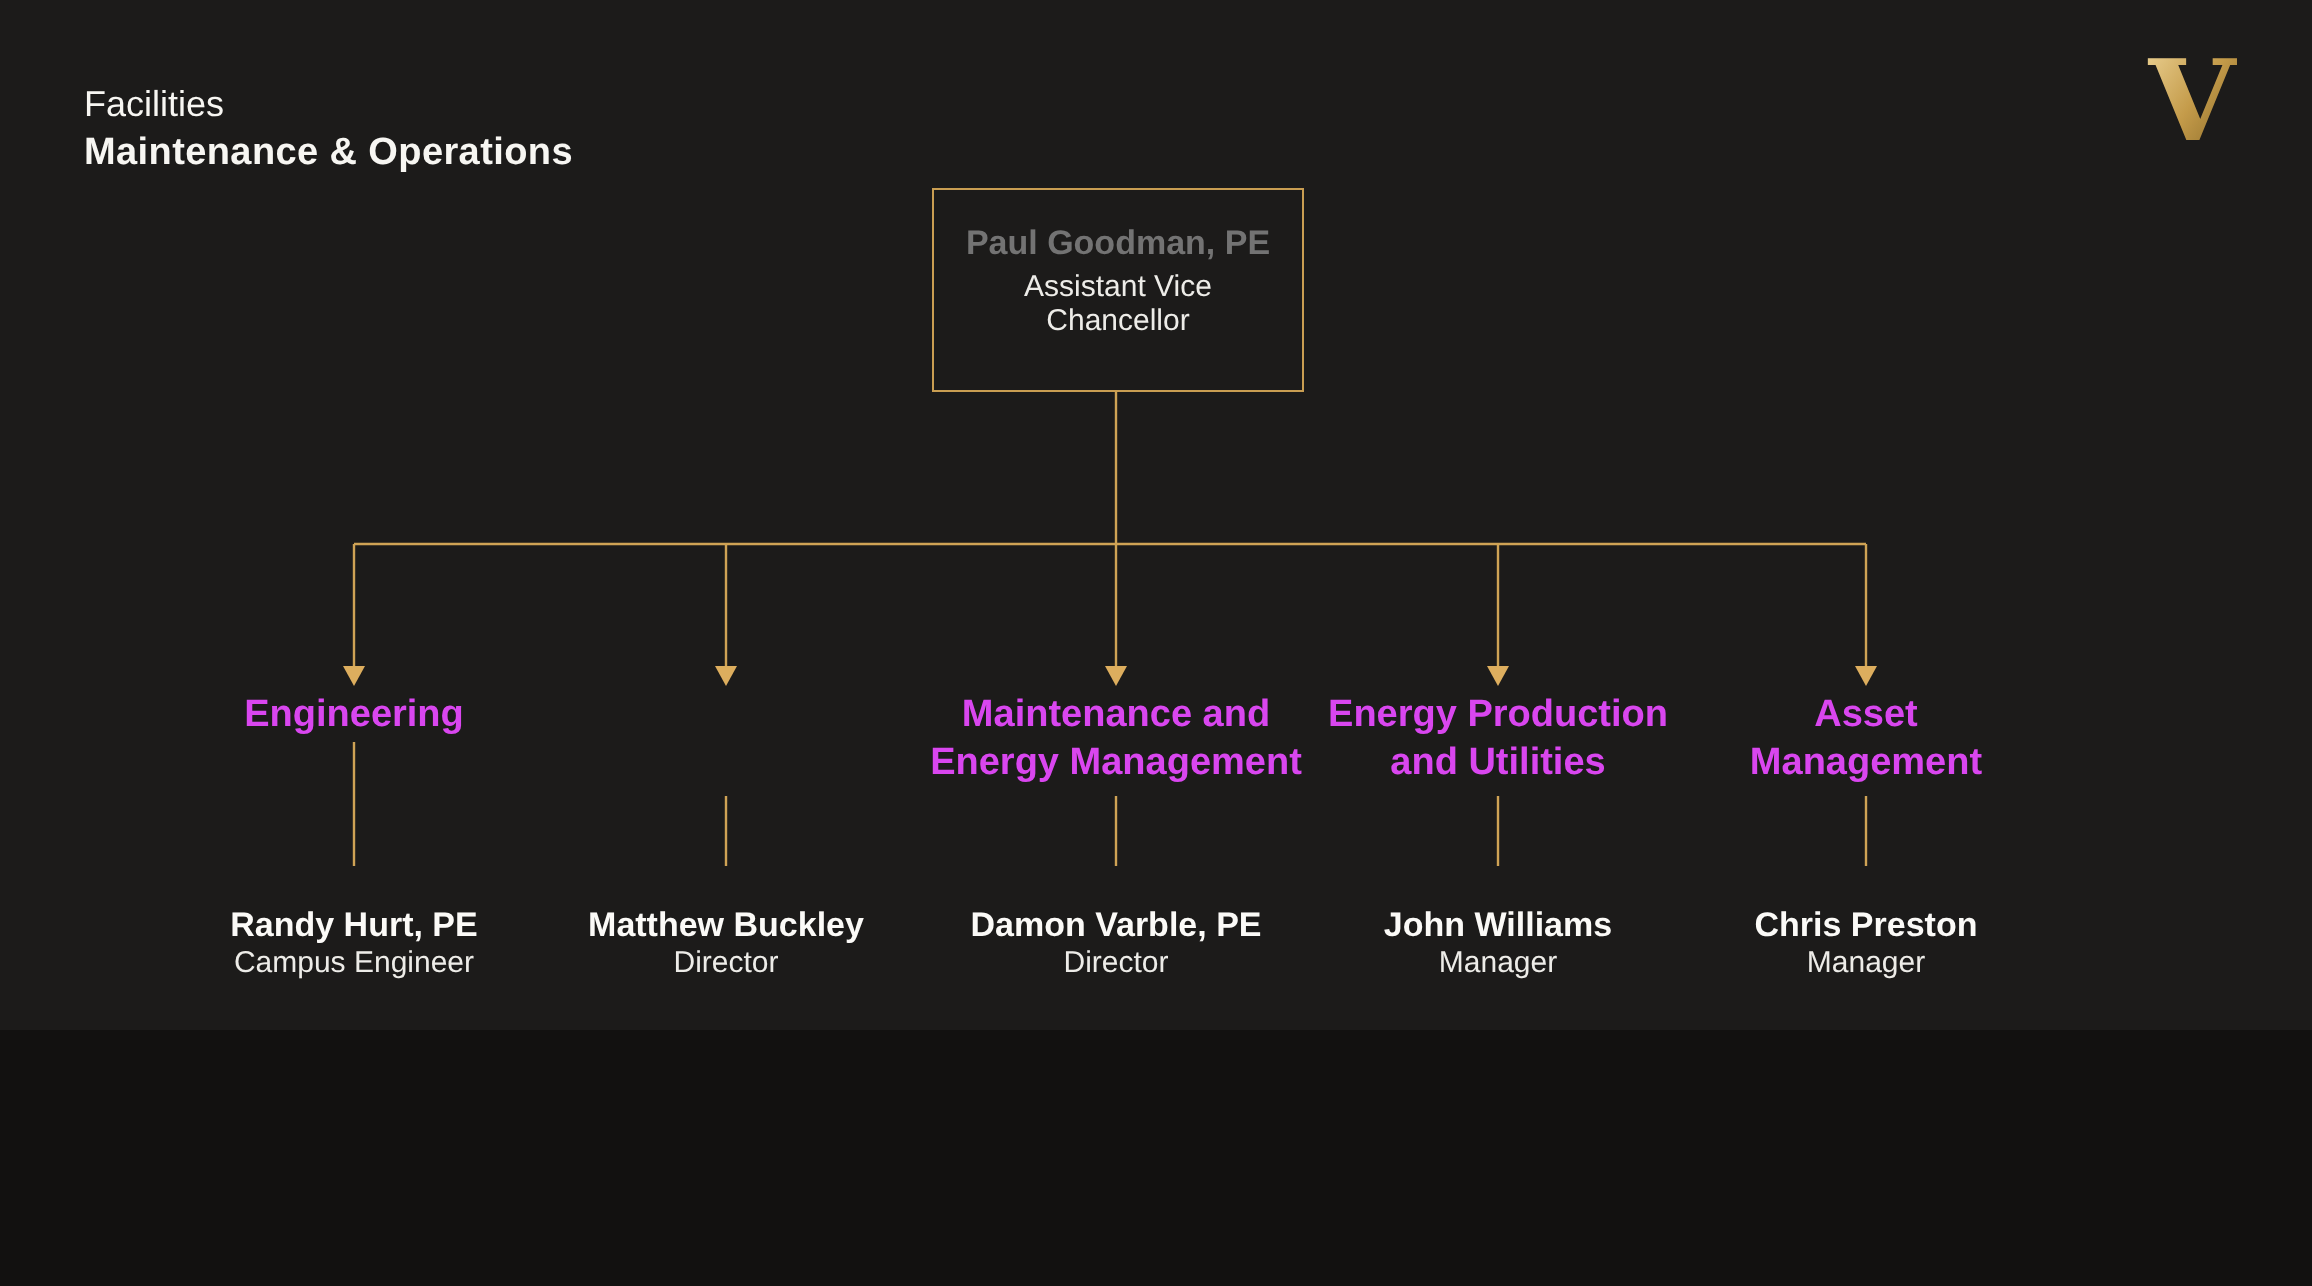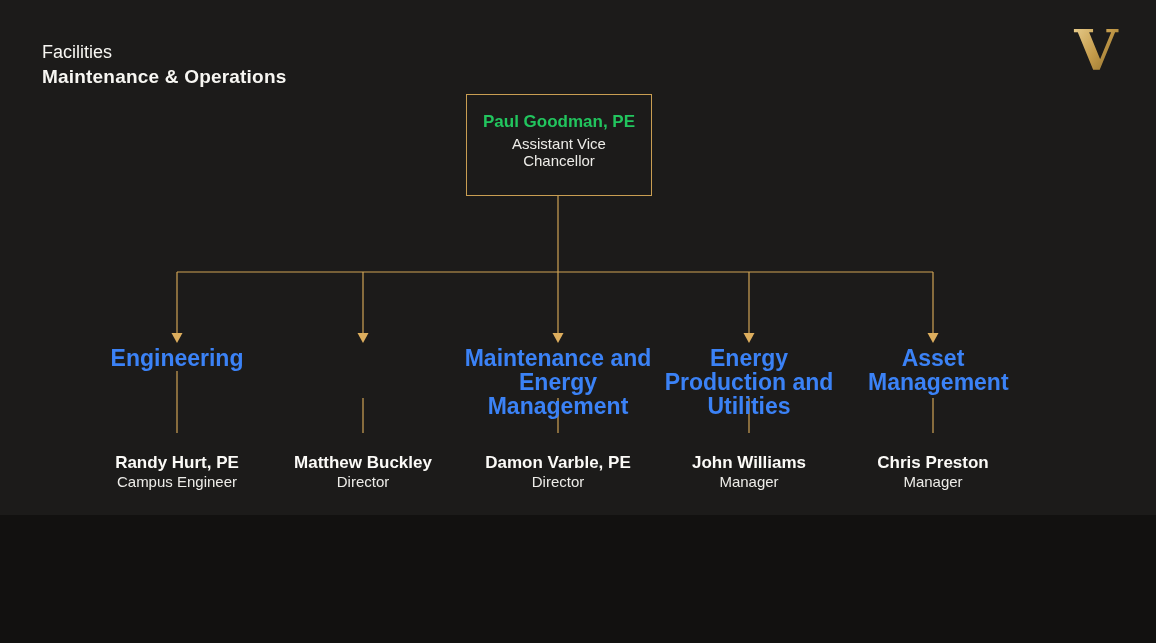--- a/index.html
+++ b/index.html
@@ -17,28 +17,28 @@
   .header .title{font-size:19px;font-weight:700;line-height:25px;letter-spacing:.2px;}
   
   .logo{position:absolute;right:32px;top:20px;width:56px;height:60px;}
   
   .root-box{
     position:absolute;left:466px;top:94px;width:186px;height:102px;
     border:1px solid #c99e52;box-sizing:border-box;
     display:flex;flex-direction:column;align-items:center;justify-content:flex-start;
     padding-top:16px;text-align:center;
   }
-  .root-box .root-name{font-size:17px;font-weight:700;color:#22c55e;line-height:21px;margin-bottom:3px;}
+  .root-box .root-name{font-size:17px;font-weight:700;color:#737373;line-height:21px;margin-bottom:3px;}
   .root-box .root-role{font-size:15px;color:#edece8;line-height:17px;width:120px;}
   
   .connectors{position:absolute;left:0;top:0;pointer-events:none;}
   
   .branch-title{
     position:absolute;top:346px;transform:translateX(-50%);
-    font-size:23px;font-weight:700;color:#3b82f6;line-height:24px;
+    font-size:19px;font-weight:700;color:#d946ef;line-height:24px;
     text-align:center;
   }
   .bt-1{left:177px;white-space:nowrap;}
   .bt-2{left:363px;width:130px;}
   .bt-3{left:558px;width:190px;}
   .bt-4{left:749px;width:180px;}
   .bt-5{left:933px;width:130px;}
   .branch-person{
     position:absolute;top:453px;transform:translateX(-50%);
     text-align:center;white-space:nowrap;

